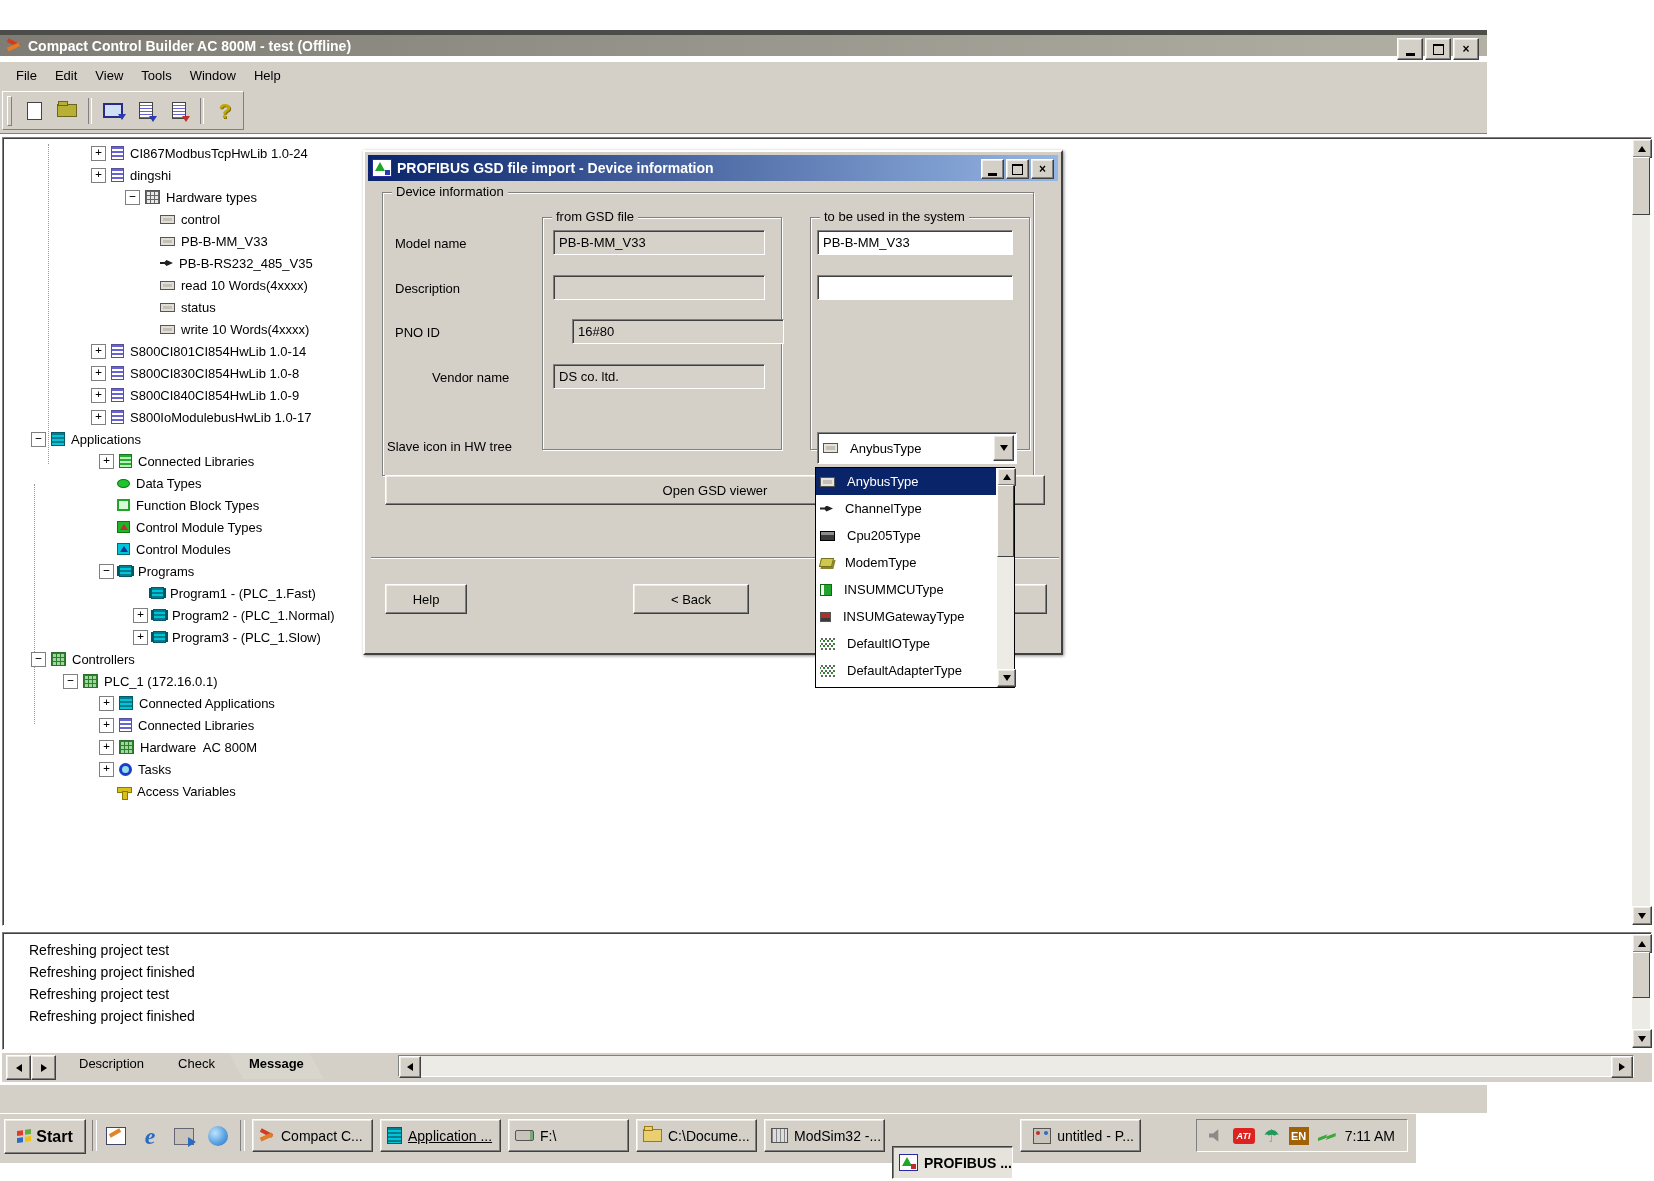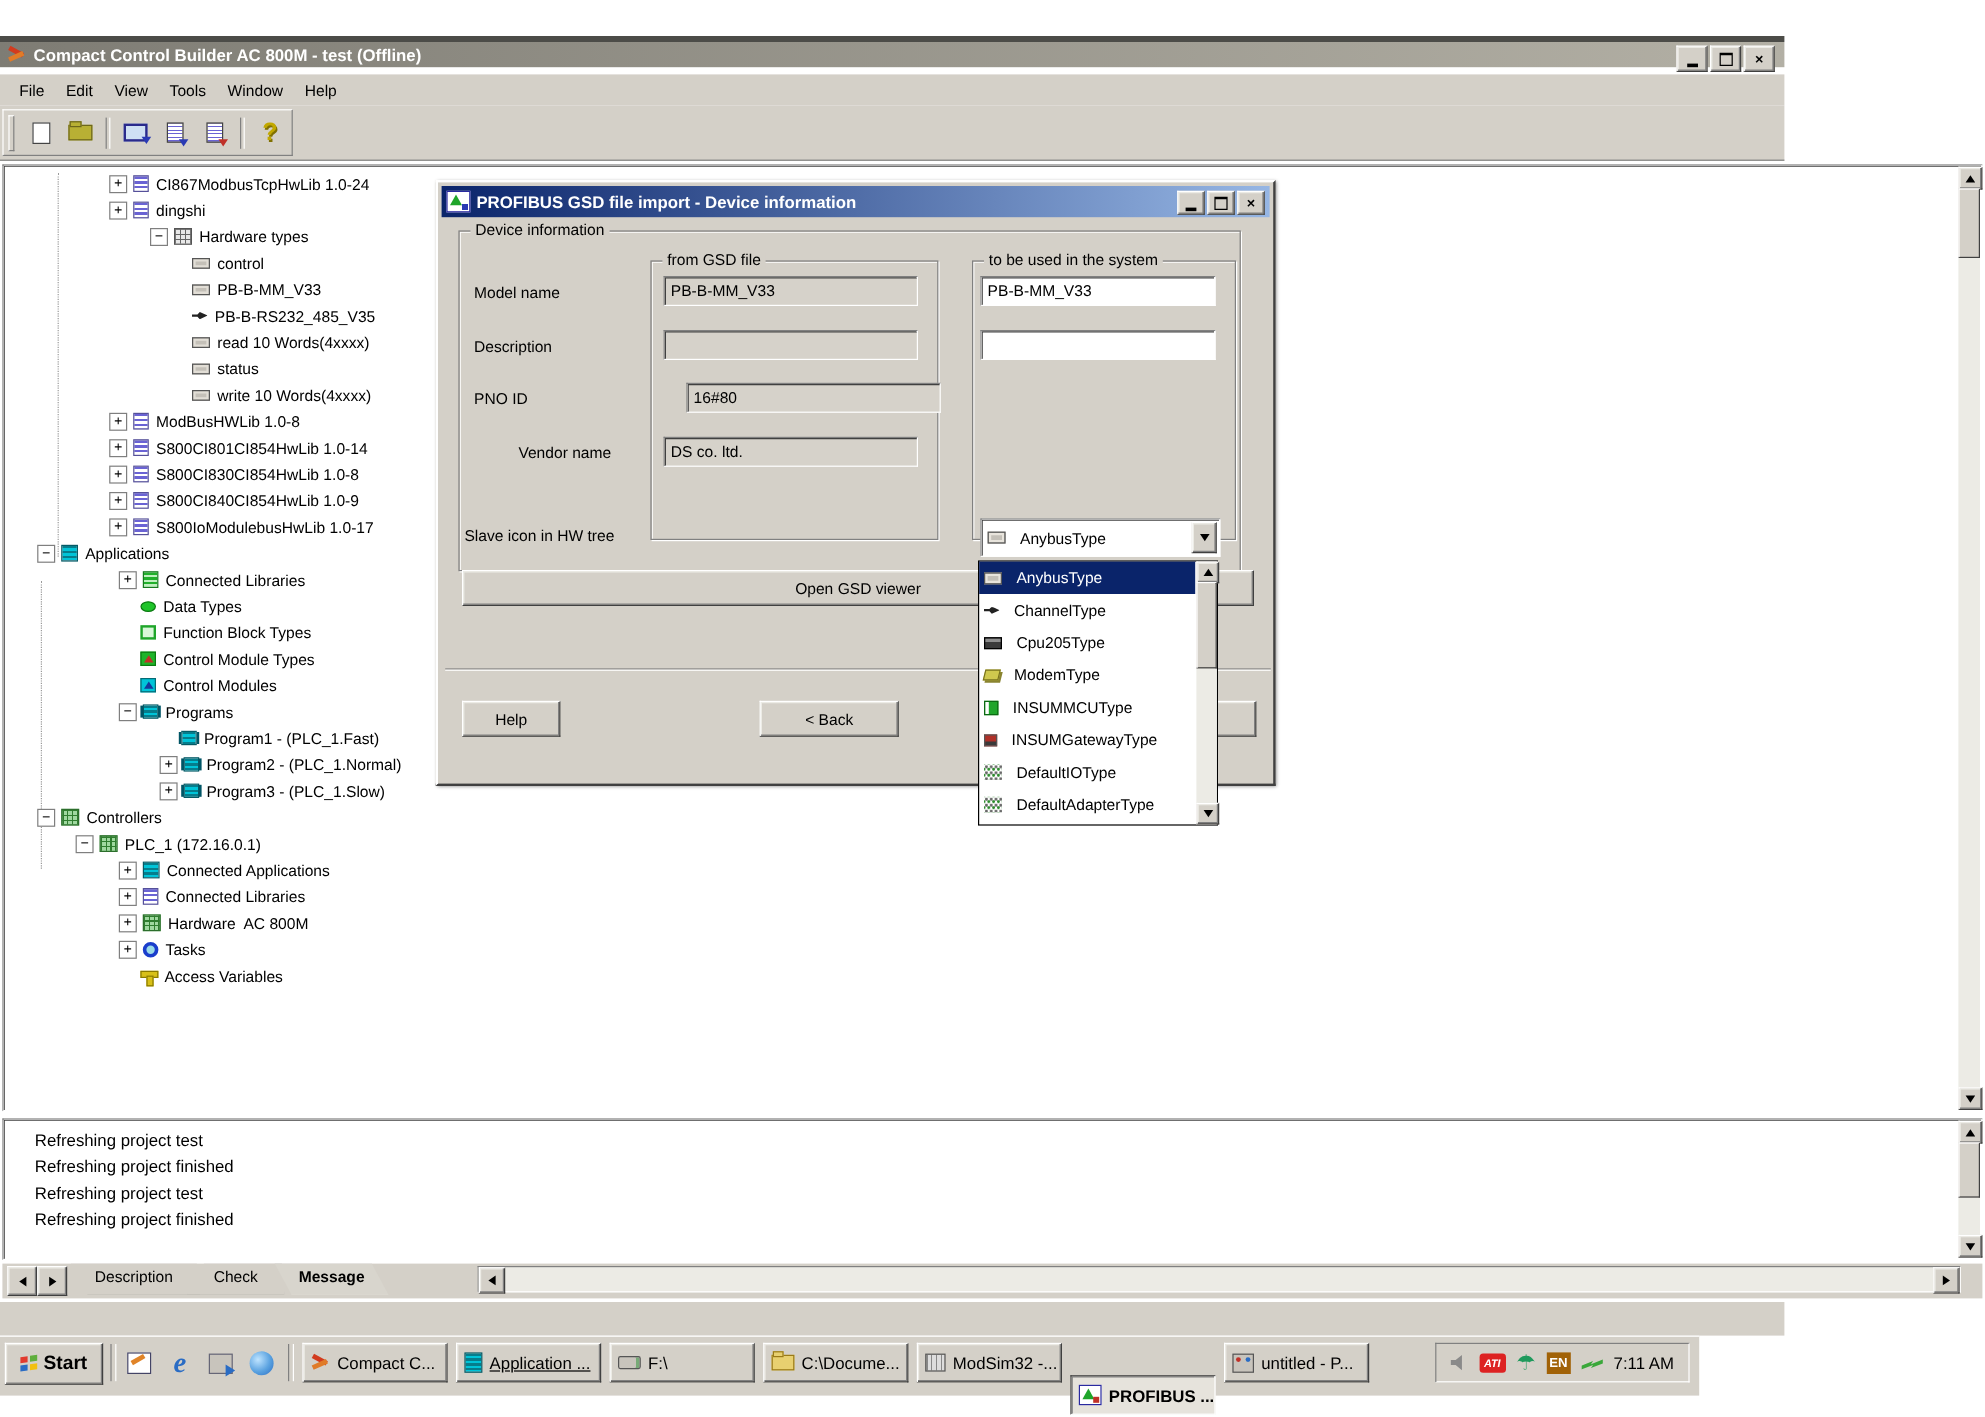--- a/index.html
+++ b/index.html
@@ -219,21 +219,20 @@
   <div class="tree">
     <div class="trow pL2"><span class="exp p"></span><span class="ic ic-lib"></span><span>CI867ModbusTcpHwLib 1.0-24</span></div>
     <div class="trow pL2"><span class="exp p"></span><span class="ic ic-lib"></span><span>dingshi</span></div>
     <div class="trow pL3"><span class="exp m"></span><span class="ic ic-hwgrid"></span><span>Hardware types</span></div>
     <div class="trow pL4"><span class="ic ic-mod"></span><span>control</span></div>
     <div class="trow pL4"><span class="ic ic-mod"></span><span>PB-B-MM_V33</span></div>
     <div class="trow pL4"><span class="ic ic-chan"></span><span>PB-B-RS232_485_V35</span></div>
     <div class="trow pL4"><span class="ic ic-mod"></span><span>read 10 Words(4xxxx)</span></div>
     <div class="trow pL4"><span class="ic ic-mod"></span><span>status</span></div>
     <div class="trow pL4"><span class="ic ic-mod"></span><span>write 10 Words(4xxxx)</span></div>
-    <div class="trow pL2"><span class="exp p"></span><span class="ic ic-lib"></span><span>ModBusHWLib 1.0-8</span></div>
     <div class="trow pL2"><span class="exp p"></span><span class="ic ic-lib"></span><span>S800CI801CI854HwLib 1.0-14</span></div>
     <div class="trow pL2"><span class="exp p"></span><span class="ic ic-lib"></span><span>S800CI830CI854HwLib 1.0-8</span></div>
     <div class="trow pL2"><span class="exp p"></span><span class="ic ic-lib"></span><span>S800CI840CI854HwLib 1.0-9</span></div>
     <div class="trow pL2"><span class="exp p"></span><span class="ic ic-lib"></span><span>S800IoModulebusHwLib 1.0-17</span></div>
     <div class="trow pL0"><span class="exp m"></span><span class="ic ic-apps"></span><span>Applications</span></div>
     <div class="trow pL2b"><span class="exp p"></span><span class="ic ic-libgreen"></span><span>Connected Libraries</span></div>
     <div class="trow pL2bx"><span class="ic ic-oval"></span><span>Data Types</span></div>
     <div class="trow pL2bx"><span class="ic ic-fbt"></span><span>Function Block Types</span></div>
     <div class="trow pL2bx"><span class="ic ic-cmt"></span><span>Control Module Types</span></div>
     <div class="trow pL2bx"><span class="ic ic-cm"></span><span>Control Modules</span></div>
@@ -449,21 +448,21 @@
       <span>C:\Docume...</span>
     </div>
   <div class="taskbtn raised" style="left:764px;width:121px;">
       <span class="ti-modsim"></span>
       <span>ModSim32 -...</span>
     </div>
   <div class="taskbtn pressed on" style="left:892px;width:121px;">
       <span class="ti-profibus"></span>
       <span>PROFIBUS ...</span>
     </div>
-  <div class="taskbtn raised" style="left:1020px;width:121px;">
+  <div class="taskbtn raised" style="left:1020px;width:121px;justify-content:flex-end;">
       <span class="ti-paint"></span>
       <span>untitled - P...</span>
     </div>
 
   <div class="tray">
     <span class="tr-vol"></span>
     <span class="tr-ati"></span>
     <span class="tr-umb"></span>
     <span class="tr-en">EN</span>
     <span class="tr-net"></span>

